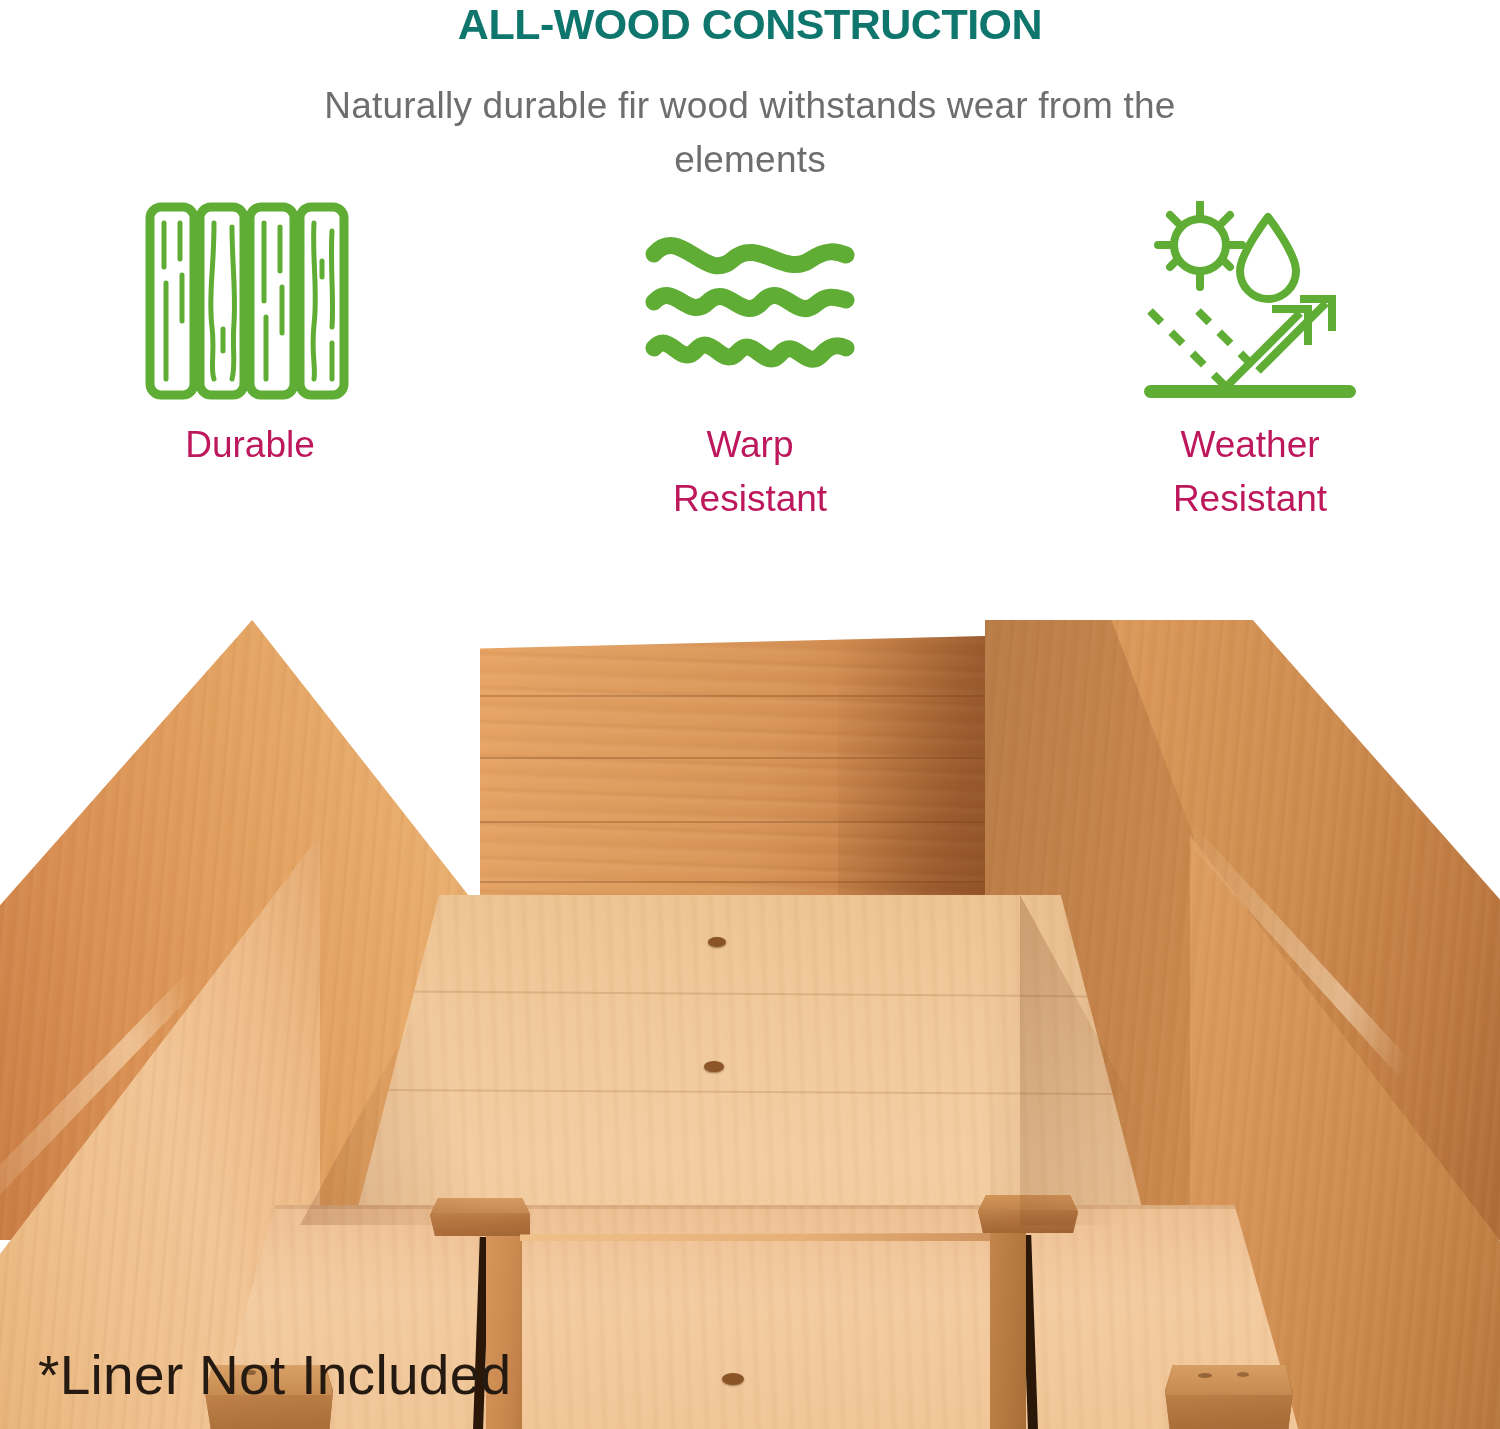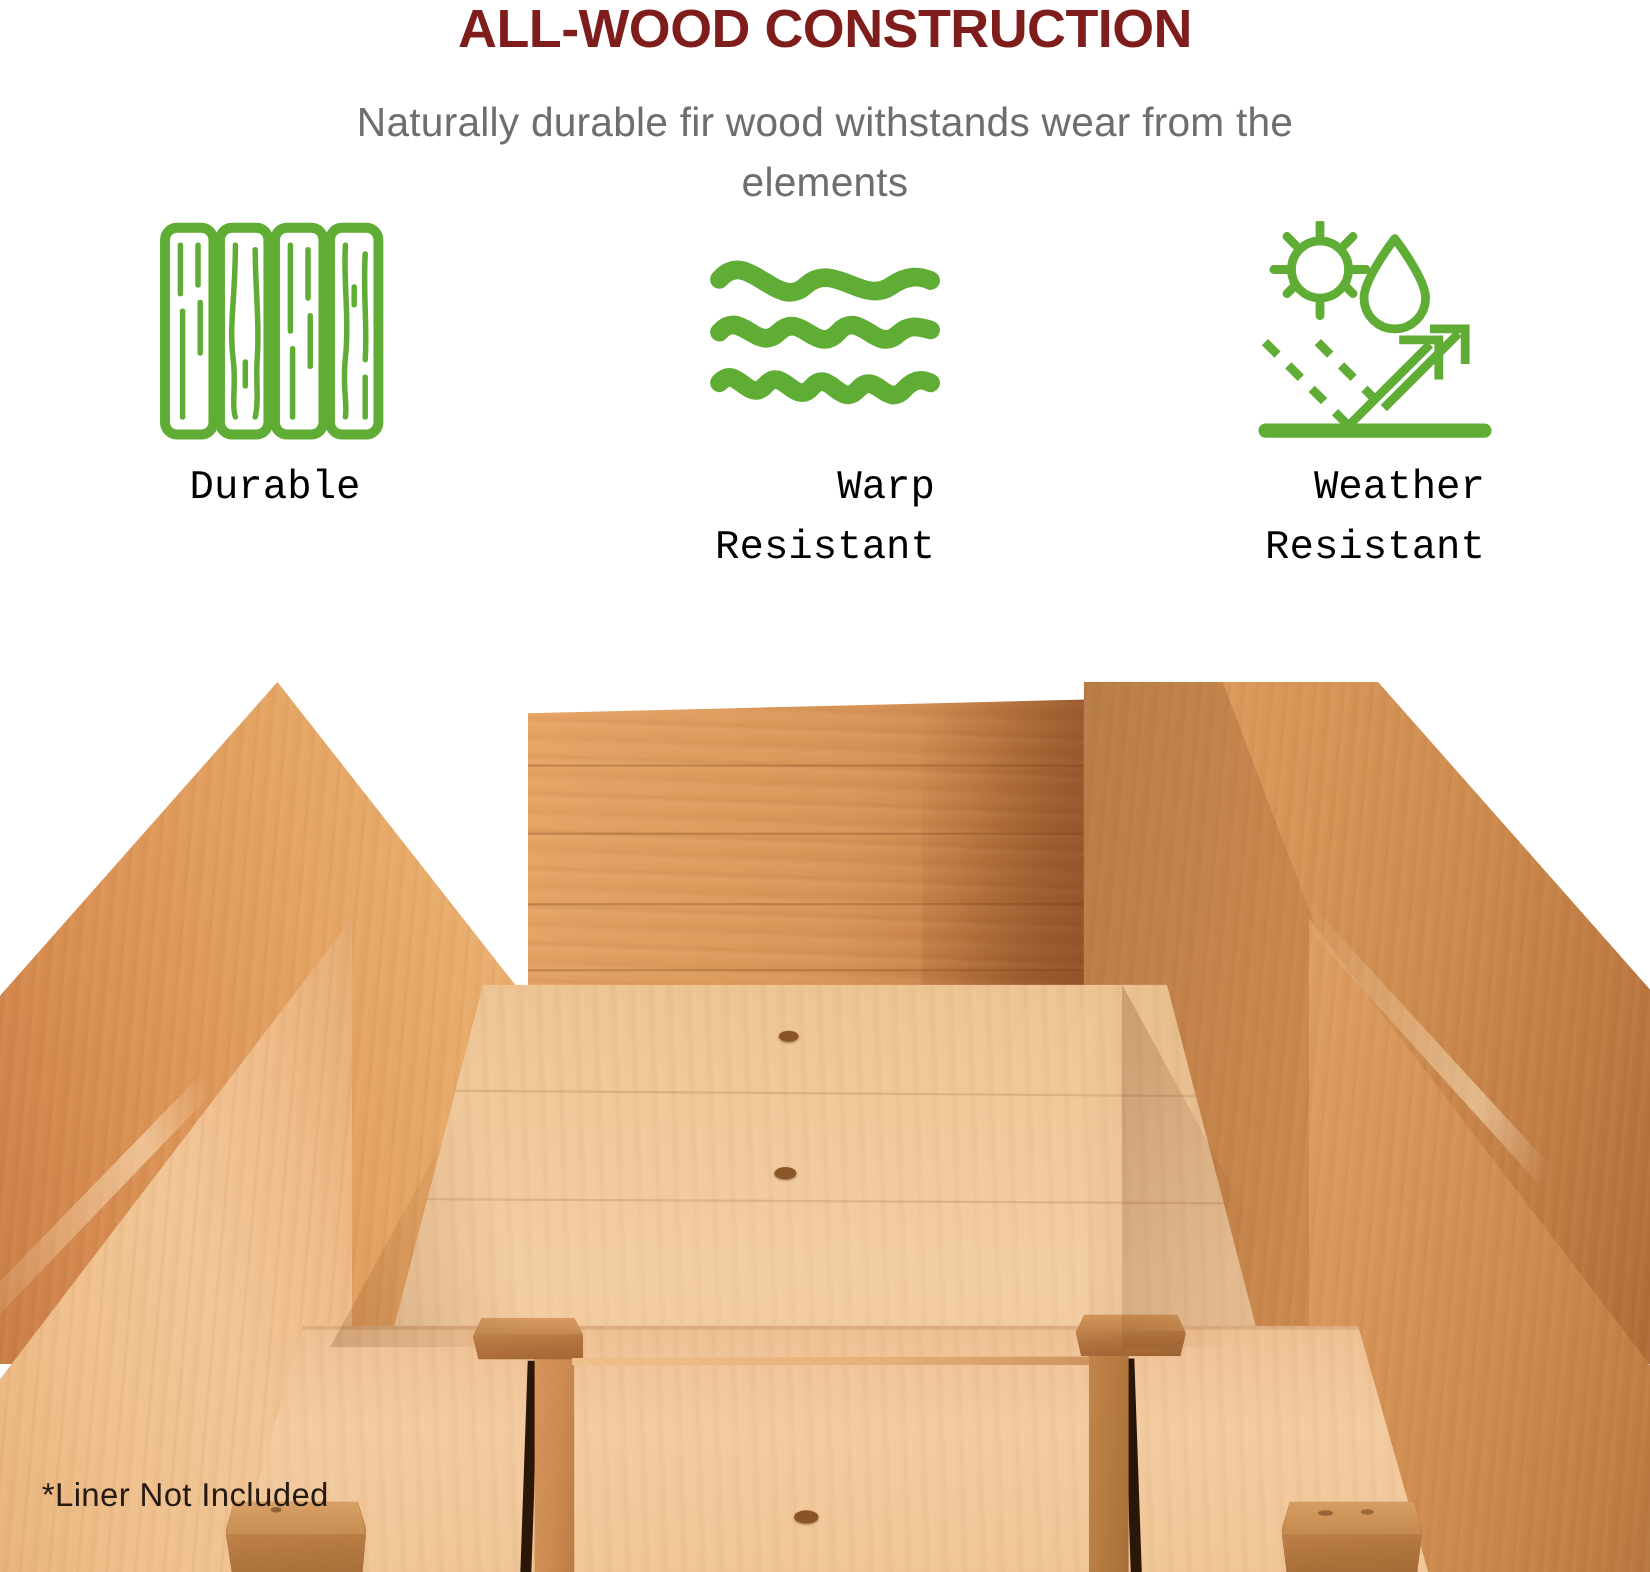--- a/index.html
+++ b/index.html
@@ -24,25 +24,25 @@
   .header {
     position: absolute;
     left: 0;
     top: 0;
     width: 1500px;
     text-align: center;
   }
   .headline {
     margin: 0;
     padding-top: 2px;
-    font-size: 49px;
+    font-size: 43px;
     line-height: 1.05;
     font-weight: bold;
     letter-spacing: -0.5px;
-    color: #7f1d1d;
+    color: #0f766e;
     font-family: "Liberation Sans", sans-serif;
     white-space: nowrap;
   }
   .subhead {
     margin: 32px auto 0 auto;
     width: 900px;
     font-size: 37px;
     line-height: 1.45;
     font-weight: 300;
     color: #6e6e6e;
@@ -68,23 +68,23 @@
     height: 210px;
     display: flex;
     align-items: center;
     justify-content: center;
   }
   .feature-label {
     margin-top: 12px;
     font-size: 37px;
     line-height: 1.45;
     font-weight: 300;
-    color: #000000;
-    text-align: right;
-    font-family: Liberation Mono, monospace;
+    color: #be185d;
+    text-align: center;
+    font-family: Liberation Sans, sans-serif;
     white-space: pre-line;
   }
   .feature-label.single { margin-top: 12px; }
 
   
   .photo {
     position: absolute;
     left: 0;
     top: 565px;
     width: 1500px;
@@ -222,21 +222,21 @@
   .rail {
     position: absolute;
     background: linear-gradient(180deg, #f0c492 0%, #e7b27c 60%, #d9a068 100%);
   }
 
   
   .caption {
     position: absolute;
     left: 38px;
     top: 1343px;
-    font-size: 30px;
+    font-size: 55px;
     font-weight: 300;
     color: #241a12;
     letter-spacing: 0.3px;
     font-family: "Liberation Sans", sans-serif;
     white-space: nowrap;
   }
 </style>
 </head>
 <body>
 

